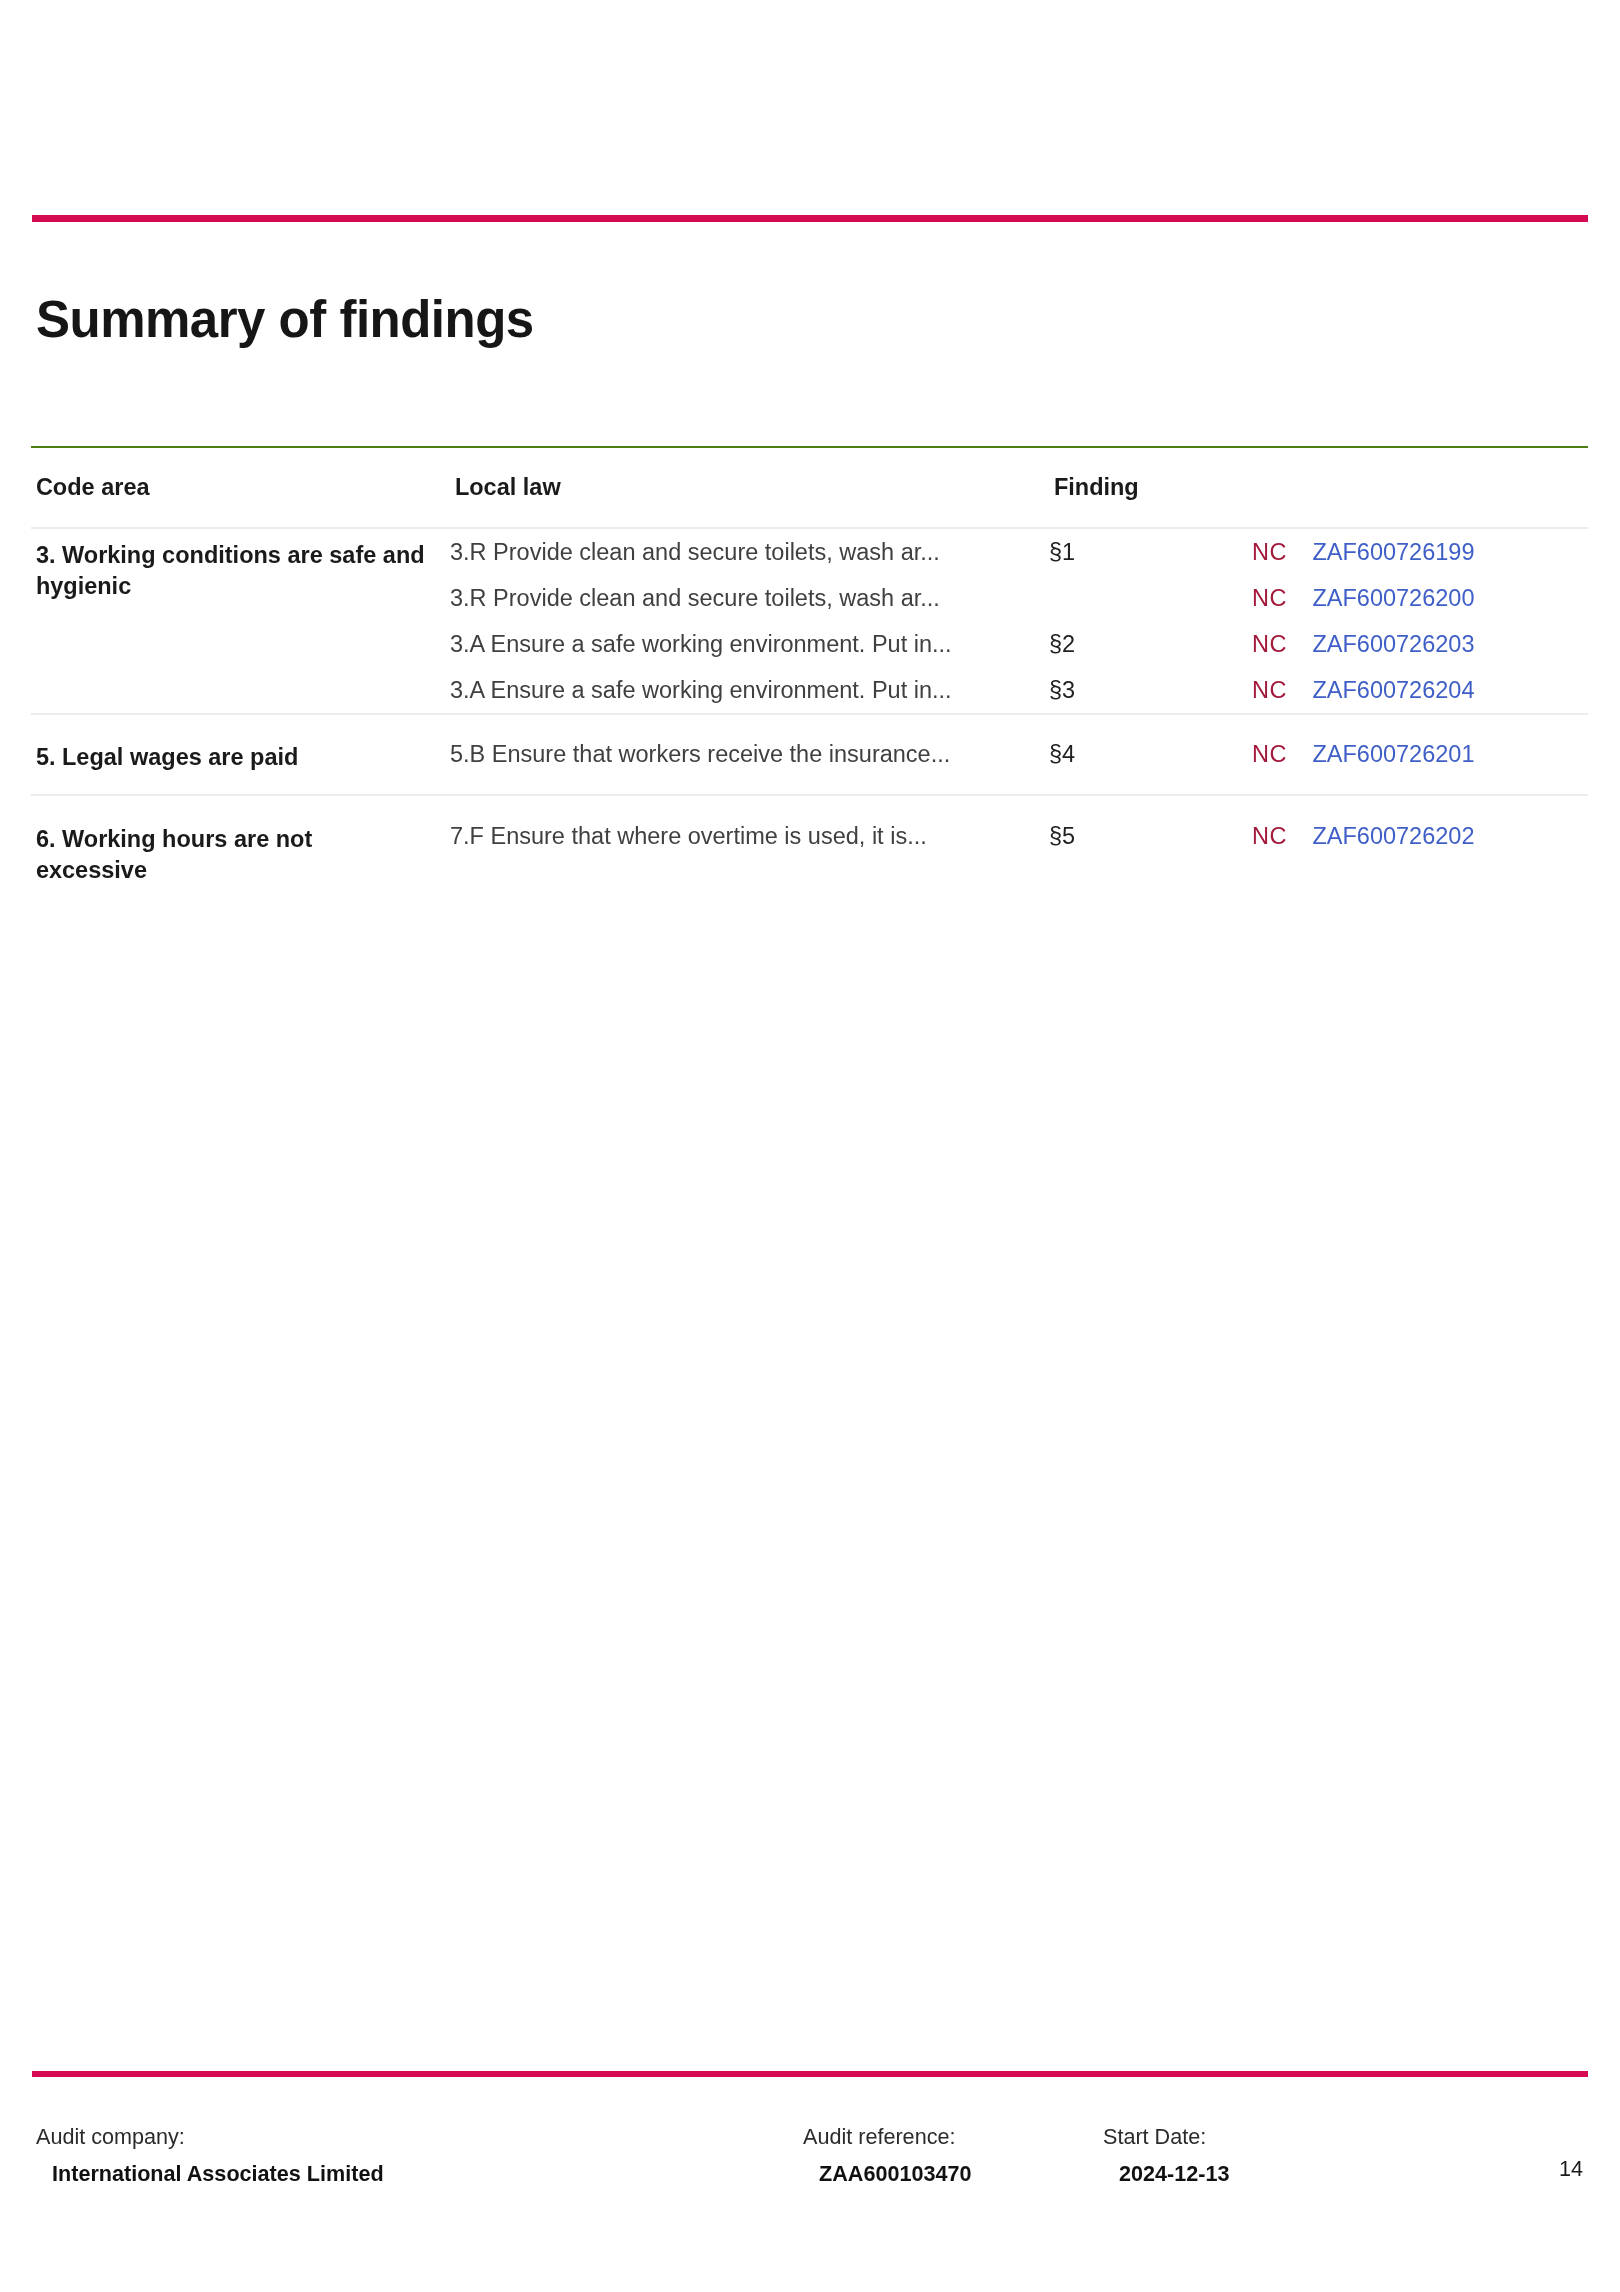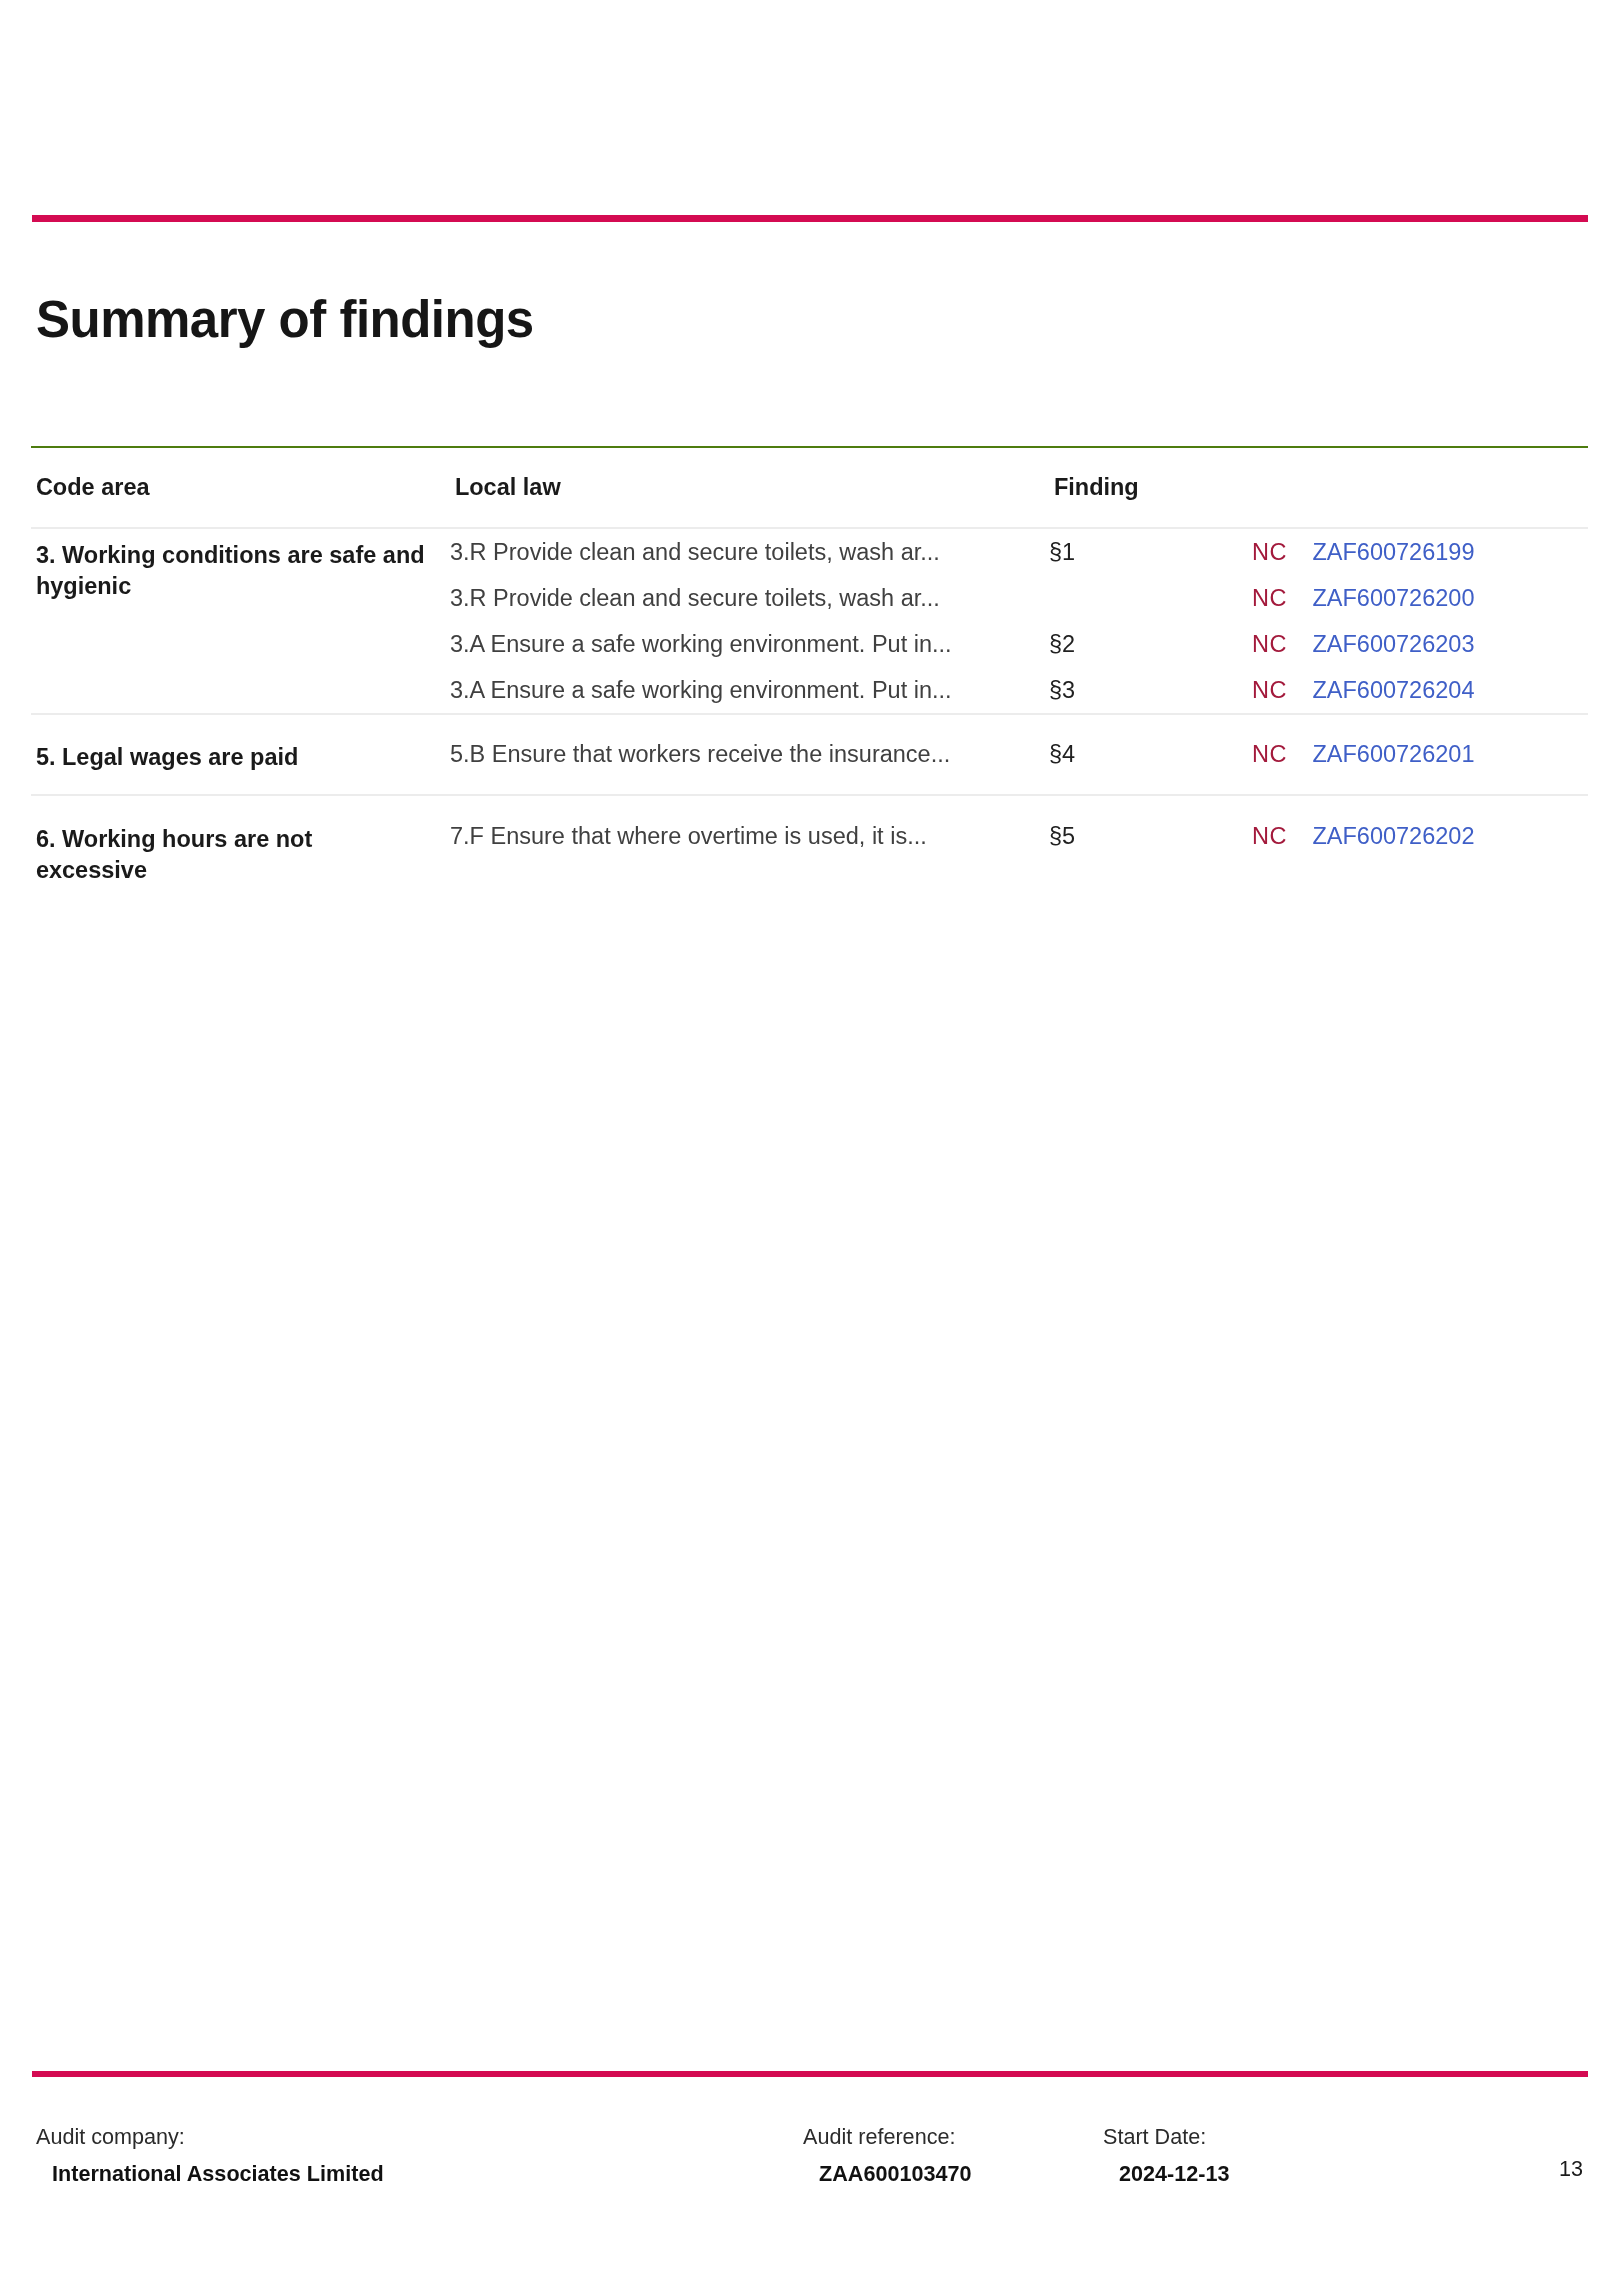--- a/index.html
+++ b/index.html
@@ -161,17 +161,17 @@
       <div class="f-value">International Associates Limited</div>
     </div>
     <div class="f-reference">
       <div class="f-label">Audit reference:</div>
       <div class="f-value">ZAA600103470</div>
     </div>
     <div class="f-date">
       <div class="f-label">Start Date:</div>
       <div class="f-value">2024-12-13</div>
     </div>
-    <div class="f-page">13</div>
+    <div class="f-page">14</div>
   </div>
 
 </div>
 
 
 </body></html>

